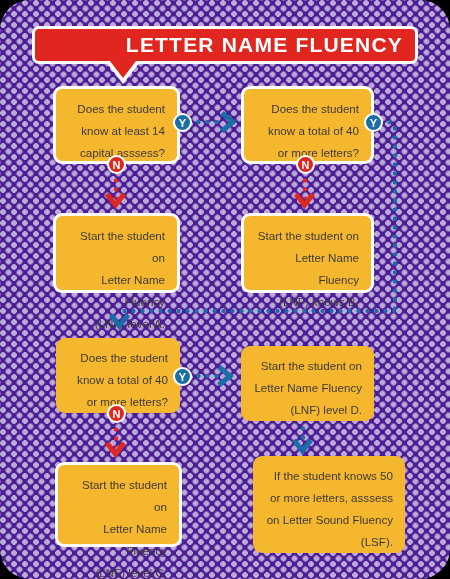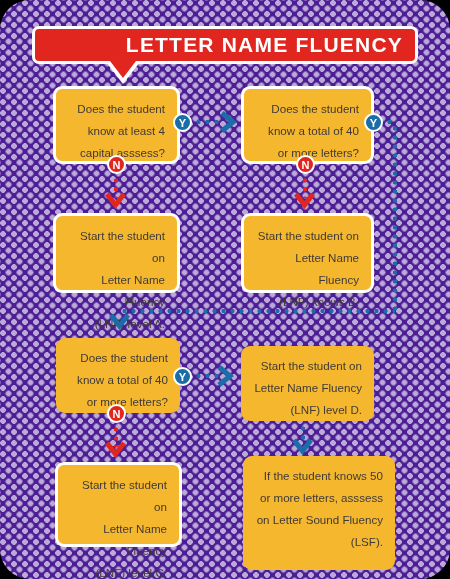--- a/index.html
+++ b/index.html
@@ -87,21 +87,21 @@
   <div id="dots"></div>
 
   <div id="banner-tail-outline"></div>
   <div id="banner">
     <span id="banner-title">LETTER NAME FLUENCY</span>
   </div>
   <div id="banner-tail"></div>
 
   <div class="box bordered" style="left:53px;top:86px;width:127px;height:78px;">
     <div>Does the student</div>
-    <div>know at least 4</div>
+    <div>know at least 14</div>
     <div>capital asssess?</div>
   </div>
 
   <div class="box bordered" style="left:241px;top:86px;width:133px;height:78px;">
     <div>Does the student</div>
     <div>know a total of 40</div>
     <div>or more letters?</div>
   </div>
 
   <div class="badge y" style="left:173px;top:113px;">
@@ -182,20 +182,20 @@
   <svg class="arrow" style="left:291px;top:437px;" width="23" height="18" viewBox="0 0 23 18">
     <polyline points="3,3 11.5,14 20,3" fill="none" stroke="#1a6ea8" stroke-width="5" stroke-linecap="butt" stroke-linejoin="miter"></polyline>
   </svg>
 
   <div class="box bordered" style="left:55px;top:462px;width:127px;height:85px;">
     <div>Start the student on</div>
     <div>Letter Name Fluency</div>
     <div>(LNF)  level C.</div>
   </div>
 
-  <div class="box" style="left:243px;top:456px;width:152px;height:114px;padding-left:11px;">
+  <div class="box" style="left:253px;top:456px;width:152px;height:97px;padding-left:11px;">
     <div>If the student knows 50</div>
     <div>or more letters, asssess</div>
     <div>on Letter Sound Fluency</div>
     <div>(LSF).</div>
   </div>
 
 </div>
 
 </body></html>

